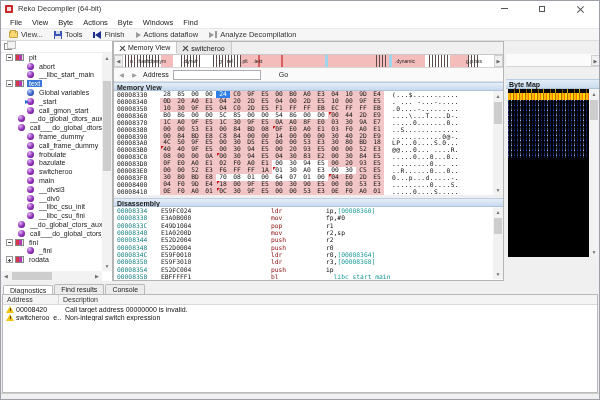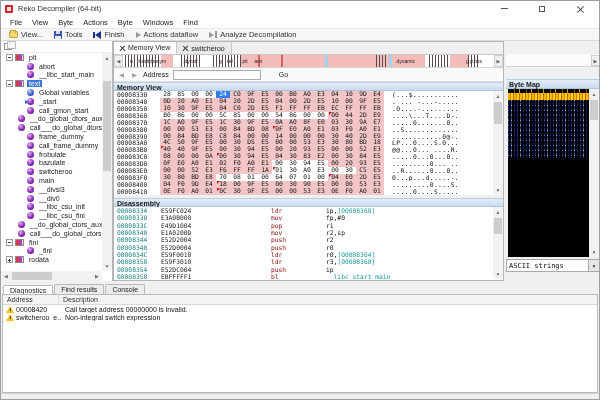--- a/index.html
+++ b/index.html
@@ -833,24 +833,20 @@
     <div class="bm-canvas">
       <div class="bm-r1"></div>
       <div class="bm-band"></div>
       <div class="bm-speckle"></div>
     </div>
     <div class="sb sb-v bm-sb">
       <div class="sb-btn" style="top:0;">▲</div>
       <div class="sb-thumb" style="left:1px;right:1px;top:11px;height:20px;"></div>
       <div class="sb-btn" style="bottom:0;">▼</div>
     </div>
-    <div class="bm-select">
-      <span class="bm-select-text">ASCII strings</span>
-      <span class="dd-btn">▼</span>
-    </div>
   </div>
 
   <div class="bottom-panel">
     <div class="b-tabs" id="bottomTabs">
         <div class="b-tab active">Diagnostics</div>
         <div class="b-tab">Find results</div>
         <div class="b-tab">Console</div>
       </div>
     <div class="diag-table">
       <div class="diag-head" id="diagHead">

